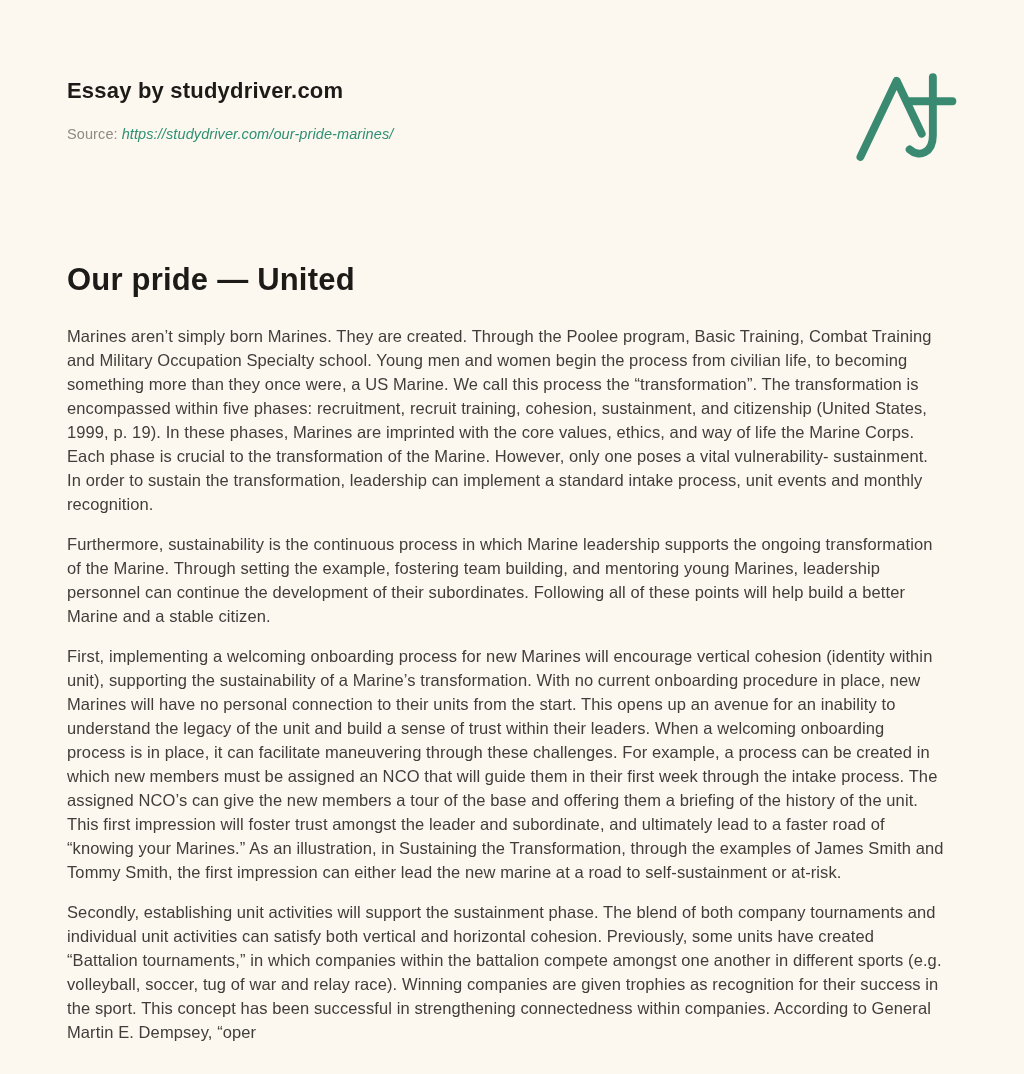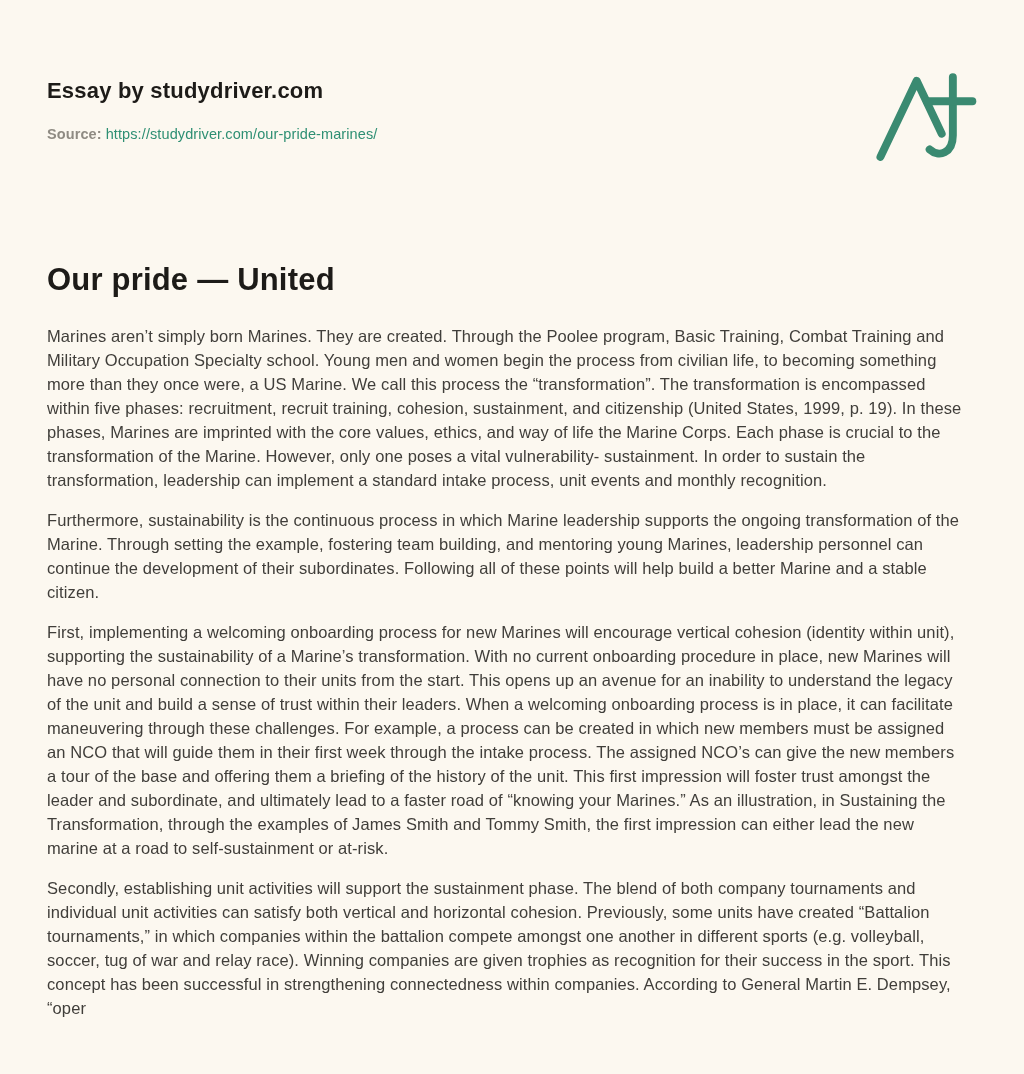--- a/index.html
+++ b/index.html
@@ -11,21 +11,21 @@
     height: 1074px;
     overflow: hidden;
     background: var(--page-bg, #fcf8f0);
     font-family: "Liberation Sans", sans-serif;
     -webkit-font-smoothing: antialiased;
   }
   .page {
     box-sizing: border-box;
     width: 1024px;
     height: 1074px;
-    padding: 0 47px;
+    padding: 0 67px;
     overflow: hidden;
   }
   .doc-header {
     display: flex;
     justify-content: space-between;
     align-items: flex-start;
     padding-top: 78px;
   }
   .byline {
     margin: 0 0 22px 0;
@@ -34,25 +34,25 @@
     letter-spacing: 0.2px;
     color: var(--heading, #23211e);
   }
   .source-line {
     font-size: 14.5px;
     letter-spacing: 0.1px;
   }
   .source-label {
     color: var(--muted, #8f8b83);
     margin-right: 4px;
-    font-weight: bold;
   }
   .source-url {
     color: var(--accent, #2e8f73);
     text-decoration: none;
+    font-style: italic;
   }
   .logo {
     width: 104px;
     height: 94px;
     margin-top: -8px;
     flex: 0 0 auto;
   }
   .logo svg {
     width: 100%;
     height: 100%;

